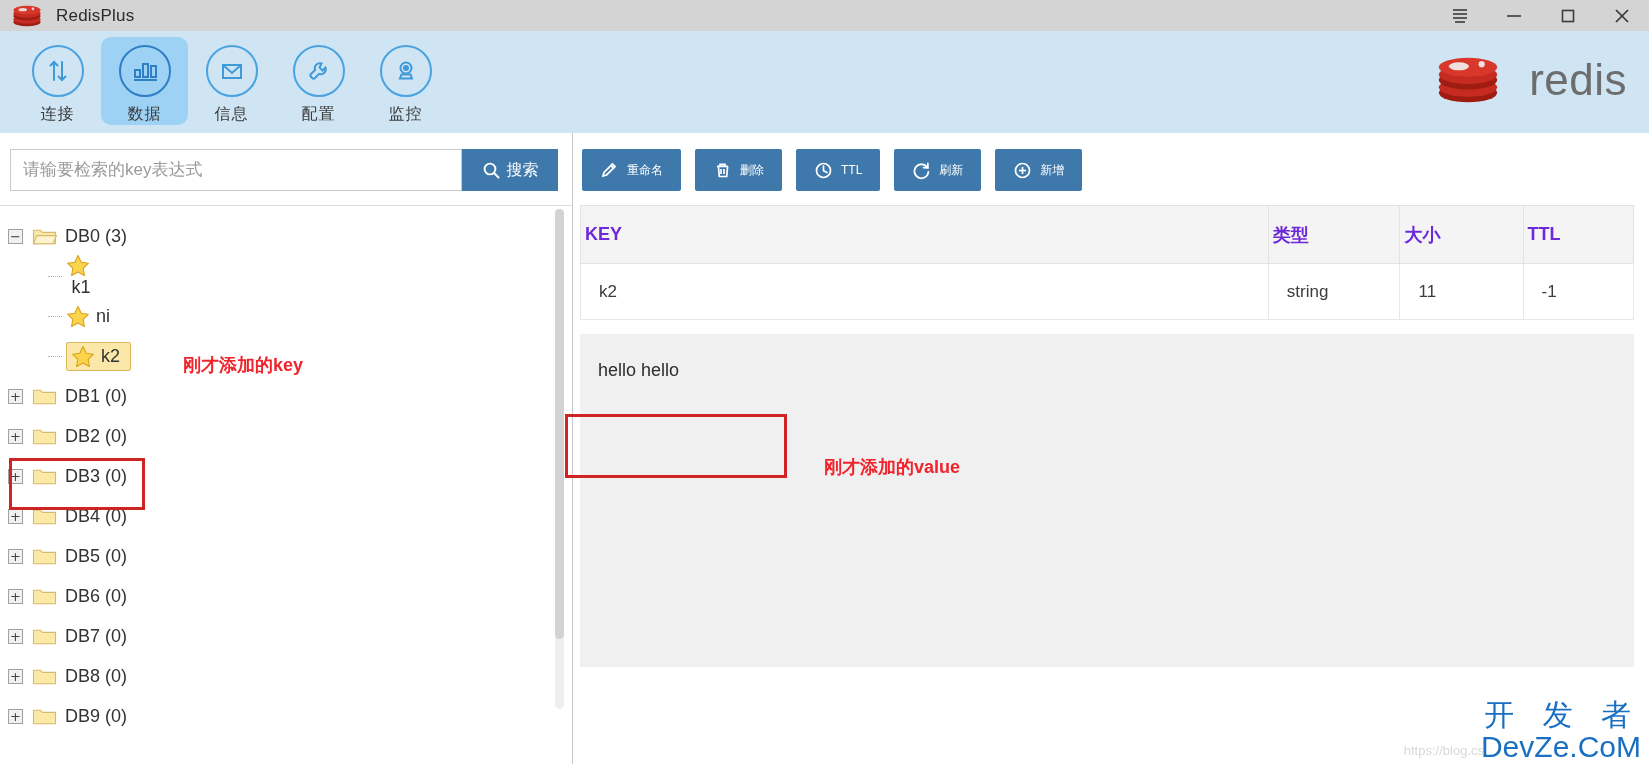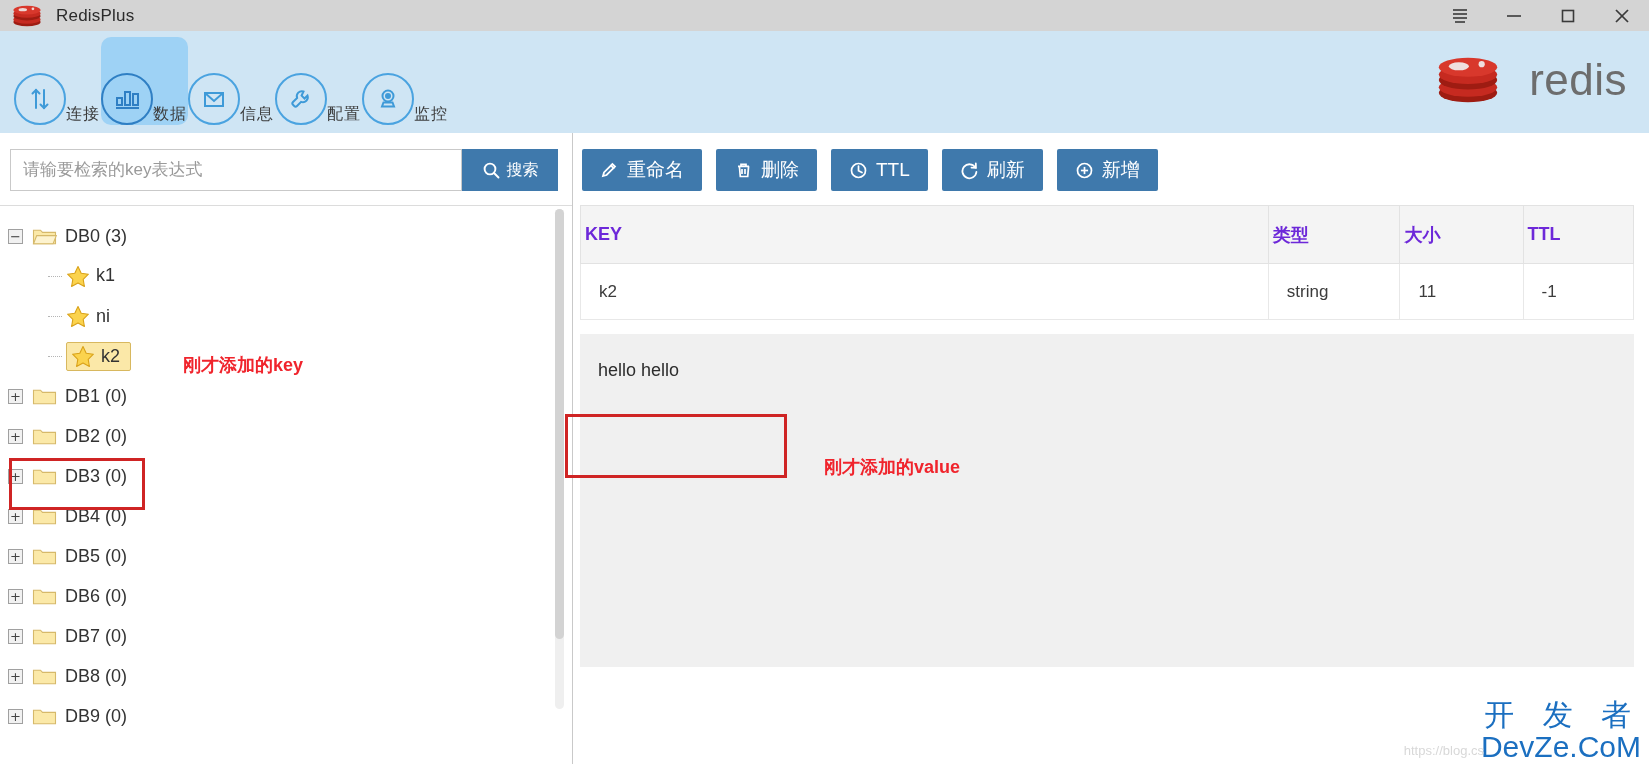--- a/index.html
+++ b/index.html
@@ -31,21 +31,21 @@
 
   
   .navbar {
     position: absolute; left: 0; top: 31px; width: 1649px; height: 102px;
     background: #cfe5f4;
     display: flex; align-items: flex-start;
   }
   .nav-items { display: flex; padding-left: 14px; padding-top: 6px; }
   .nav-item {
     width: 87px; height: 88px; border-radius: 10px;
-    display: flex; flex-direction: row; align-items: flex-end;
+    display: flex; flex-direction: column; align-items: center;
     justify-content: flex-start; padding-top: 8px;
     cursor: pointer;
   }
   .nav-item.active { background: #9ed2f5; }
   .nav-circle {
     width: 52px; height: 52px; border-radius: 50%;
     border: 2px solid #4aa3e0;
     display: flex; align-items: center; justify-content: center;
   }
   .nav-item.active .nav-circle { border-color: #2f7fc4; }
@@ -112,21 +112,21 @@
   }
 
   
   .right-panel {
     position: absolute; left: 574px; top: 133px; width: 1075px; height: 631px;
     background: #ffffff;
   }
   .action-bar { display: flex; gap: 14px; padding: 16px 0 14px 8px; }
   .act-btn {
     height: 42px; background: #3f79ac; color: #fff; border: none;
-    font-size: 19px; font-family: inherit; padding: 0 18px;
+    font-size: 12px; font-family: inherit; padding: 0 18px;
     display: flex; align-items: center; gap: 8px; cursor: pointer;
     border-radius: 2px;
   }
 
   .key-table { width: 1054px; margin-left: 6px; border-collapse: collapse; table-layout: fixed; }
   .key-table th {
     background: #f4f4f4; border: 1px solid #e2e2e2; height: 58px;
     font-weight: bold; font-size: 18px; color: #6d28d9;
     text-align: left; padding: 0 4px;
   }
@@ -335,21 +335,21 @@
     <div class="tree-node">
           <span class="expander">−</span>
           <svg width="25" height="20" viewBox="0 0 25 20" class="folder-ico">
             <path d="M1.5 4.2h7l2 2.2h13v11.4H1.5z" fill="#fbe9a8" stroke="#d6b96a" stroke-width="1.1"></path>
             <path d="M1.5 17.8l3.2-8.2h19.6l-3.2 8.2z" fill="#fdf3cf" stroke="#d6b96a" stroke-width="1.1"></path>
           </svg>
           <span class="node-label">DB0 (3)</span>
         </div>
         <div class="tree-node child">
           <span class="tree-tick"></span>
-          <span style="display: flex; align-items: flex-start;">
+          <span style="display: flex; align-items: center; flex-direction: column;">
             <svg width="24" height="23" viewBox="0 0 24 23" class="star-ico">
               <path d="M12 1.6l3.2 6.6 7.2 1-5.2 5.1 1.2 7.2L12 18.1l-6.4 3.4 1.2-7.2L1.6 9.2l7.2-1z" fill="#fbd34d" stroke="#d9a21a" stroke-width="1.1" stroke-linejoin="round"></path>
             </svg>
             <span class="node-label">k1</span>
           </span>
         </div>
         <div class="tree-node child">
           <span class="tree-tick"></span>
           <span style="display: flex; align-items: center;">
             <svg width="24" height="23" viewBox="0 0 24 23" class="star-ico">

